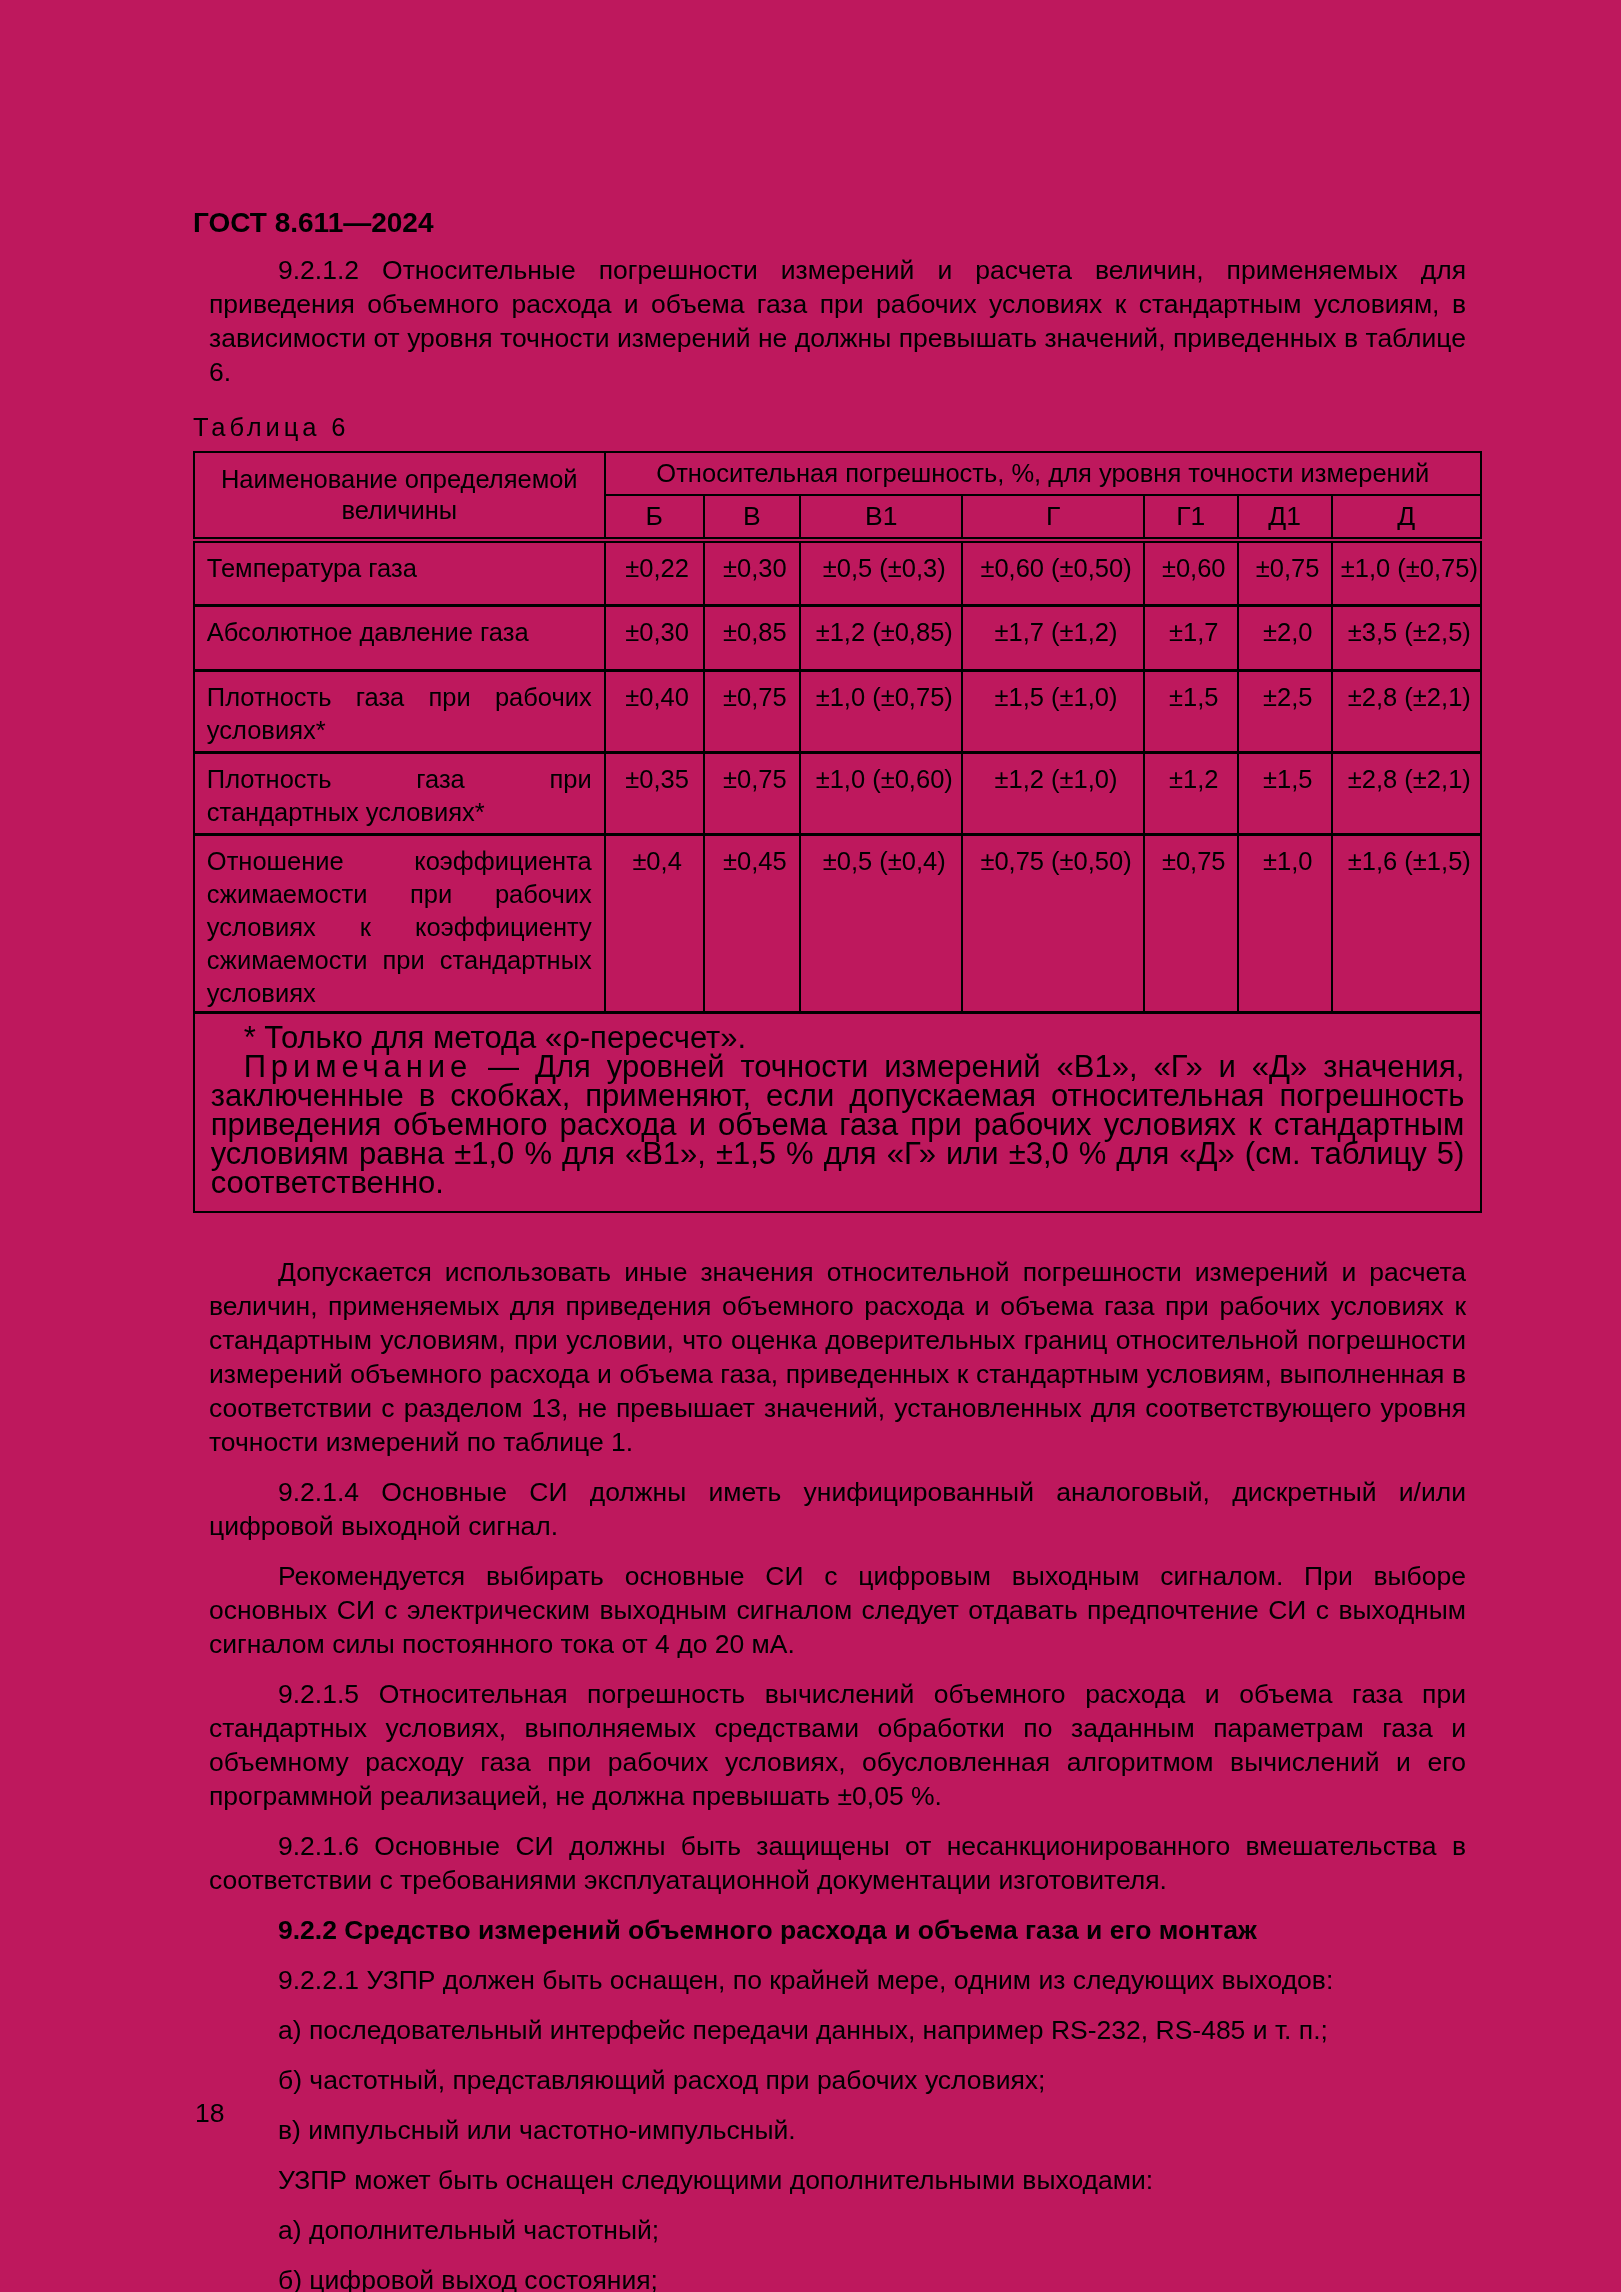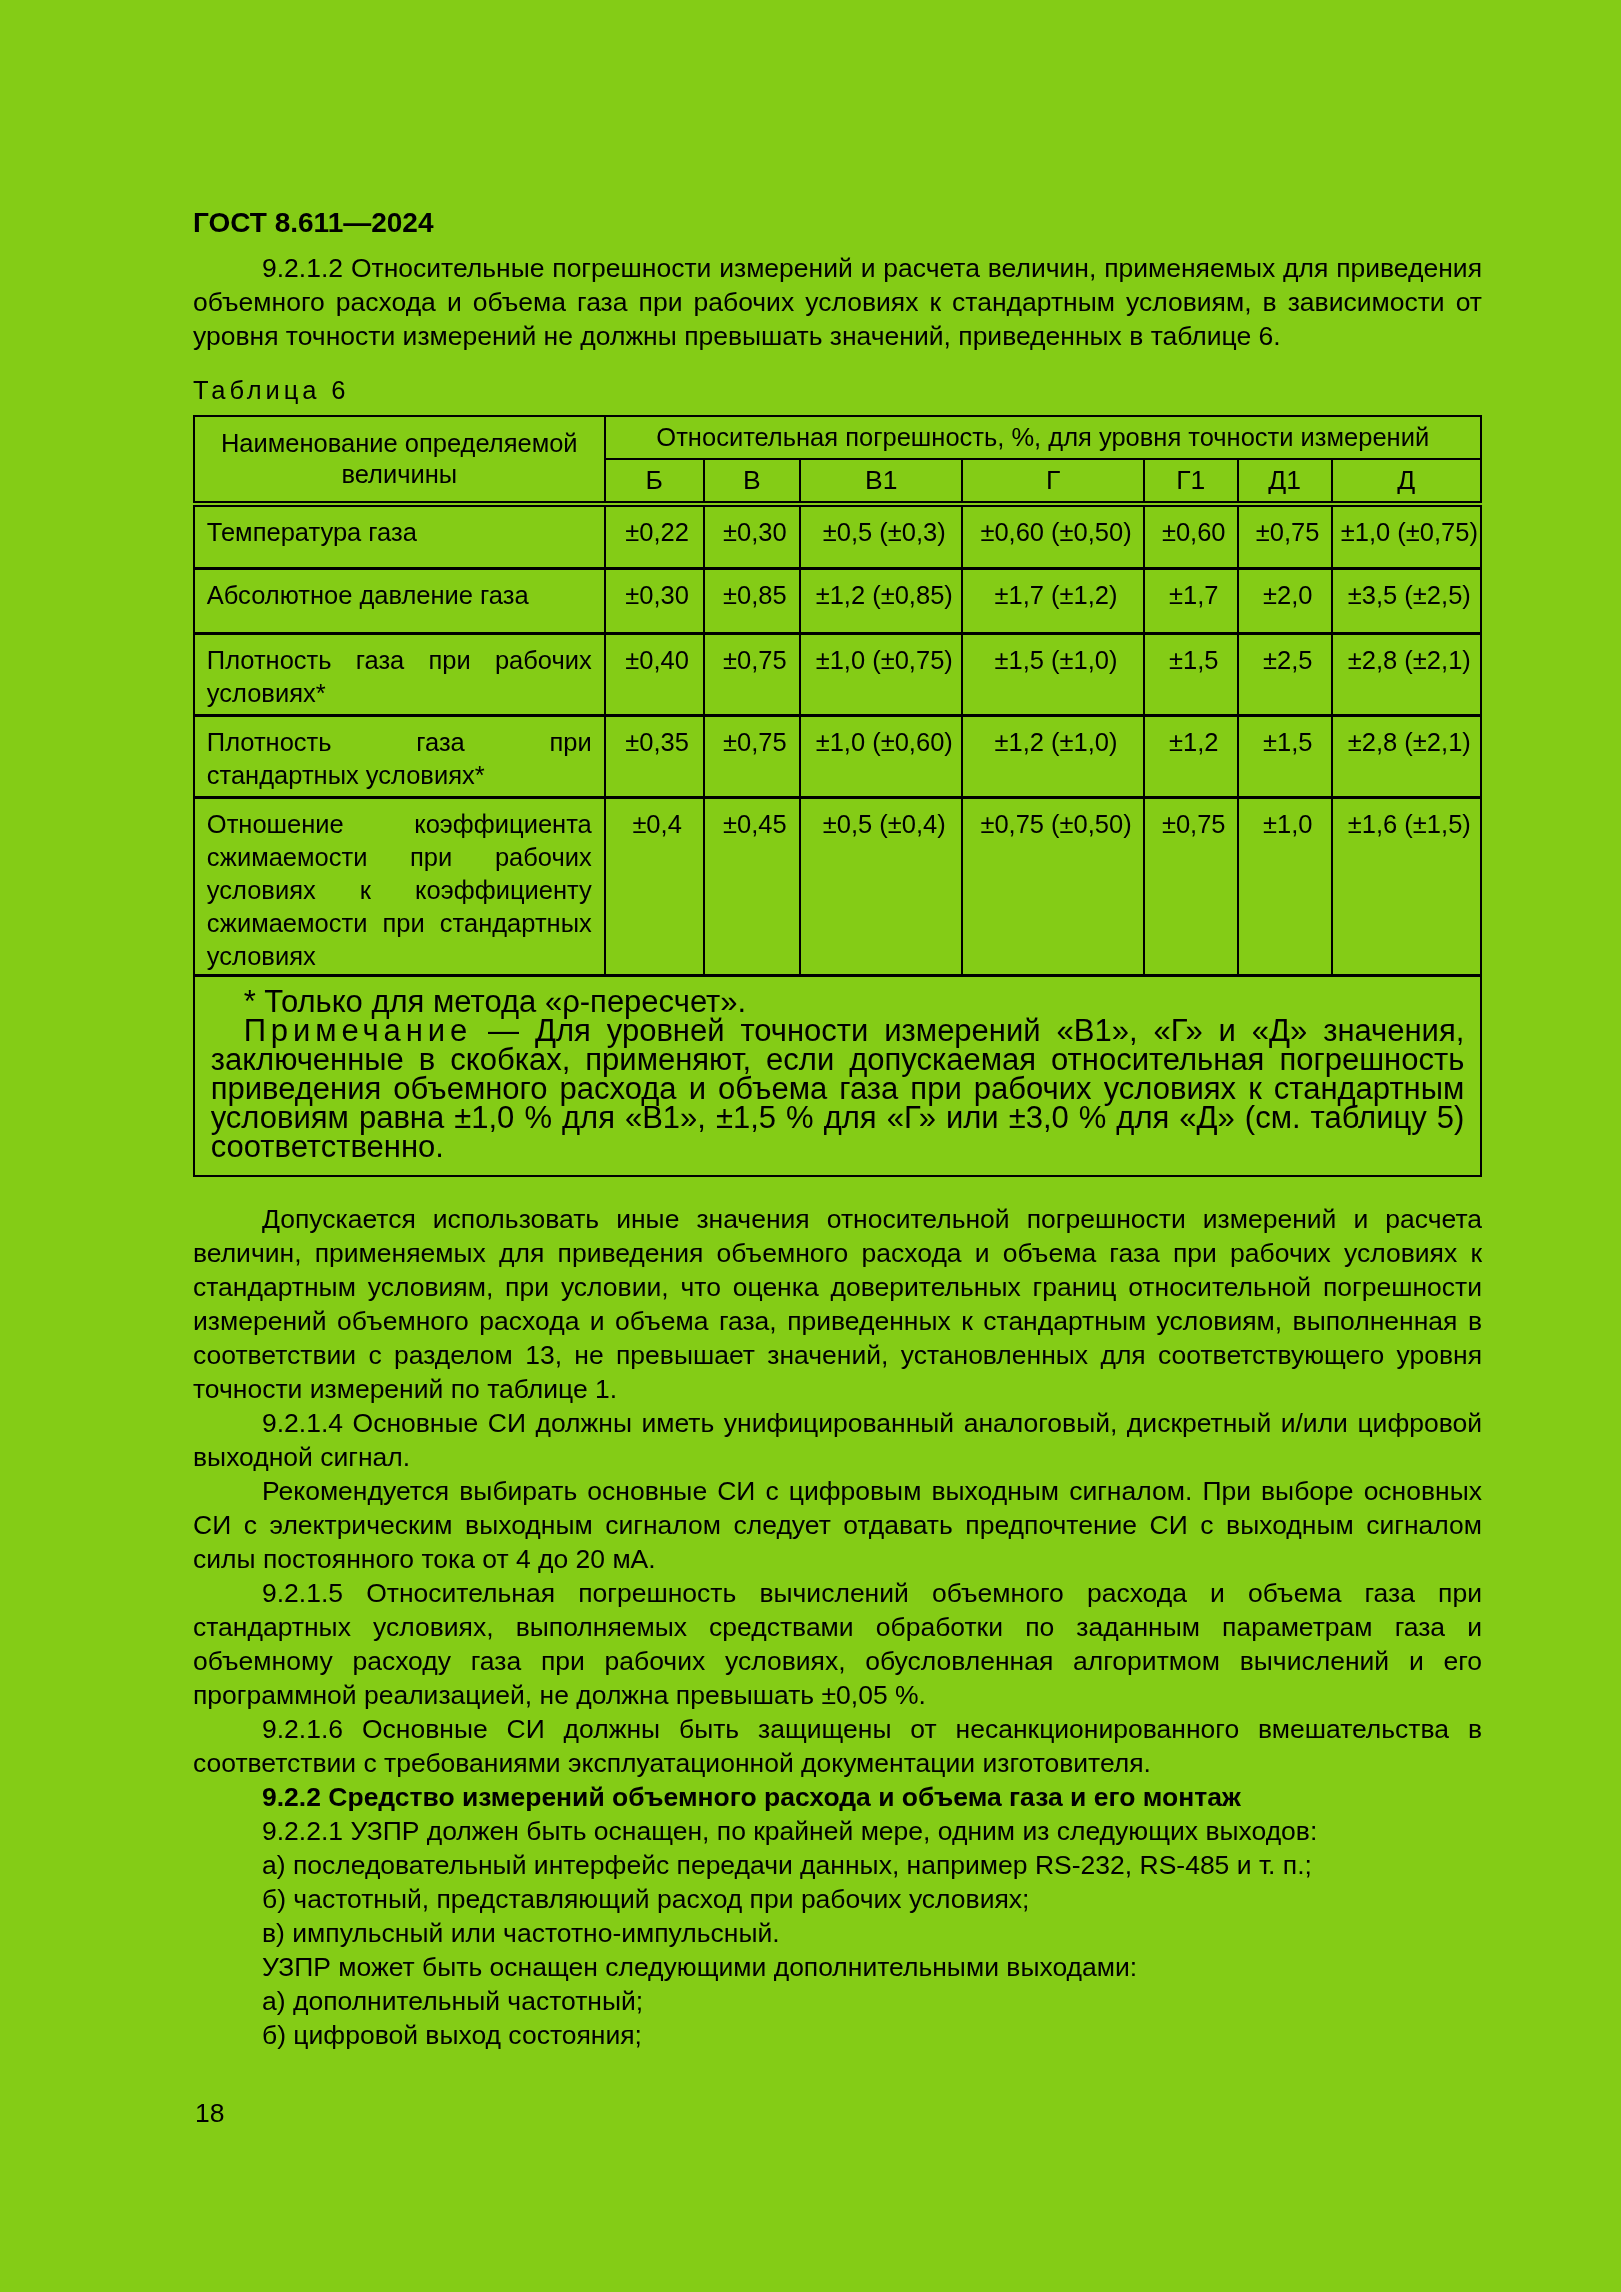--- a/index.html
+++ b/index.html
@@ -1,37 +1,37 @@
 <!DOCTYPE html>
 <html lang="ru"><head>
 <meta charset="utf-8">
 <style>
   html,body{margin:0;padding:0;background:#777;}
   .page{
     position:relative;
     width:1621px;height:2293px;
-    background:#84cc16;
+    background:#be185d;
     font-family:"Liberation Sans","DejaVu Sans",sans-serif;
     color:#000;
     margin:0 auto;
     overflow:hidden;
   }
   .content{
     position:absolute;
     left:193px;top:208px;
     width:1289px;
   }
   .doc-code{
     font-weight:bold;
     font-size:28px;
     line-height:29px;
     margin:0 0 13.7px 0;
   }
   p.body{
-    margin:0;
+    margin:16px;
     font-size:26.5px;
     line-height:34px;
     text-align:justify;
     text-indent:69px;
   }
   p.body.bold{font-weight:bold;}
   .tbl-caption{
     margin:23.5px 0 9.8px 0;
     font-size:25.5px;
     letter-spacing:3.9px;

